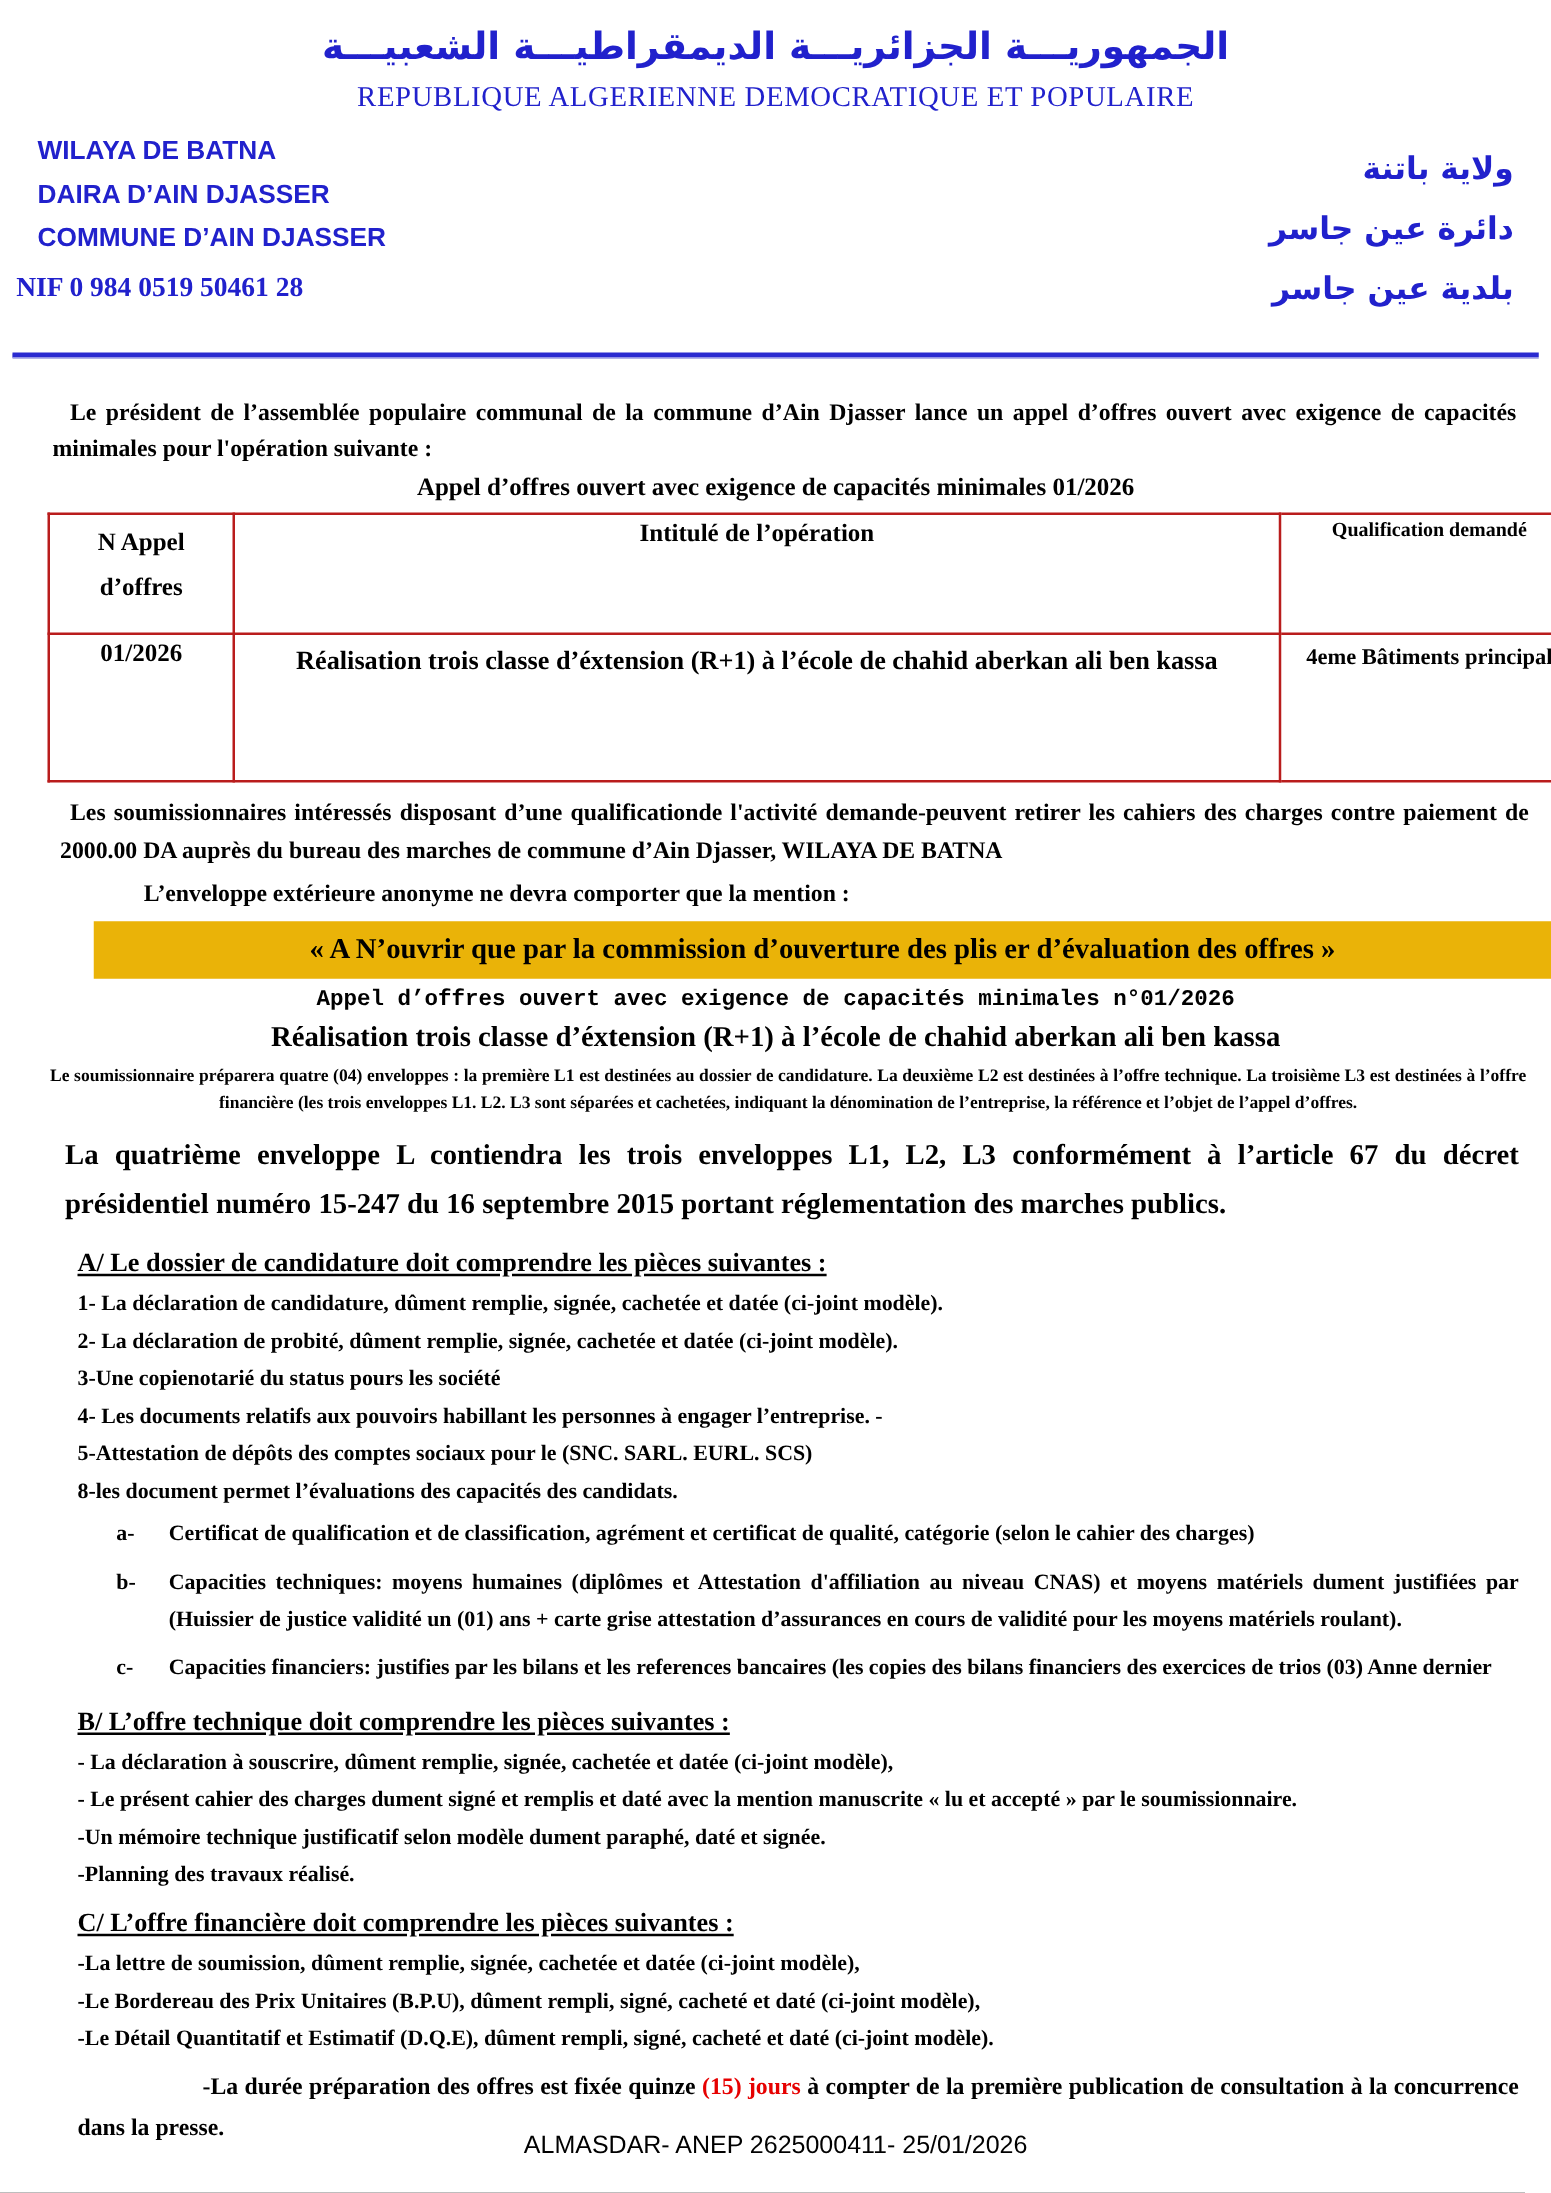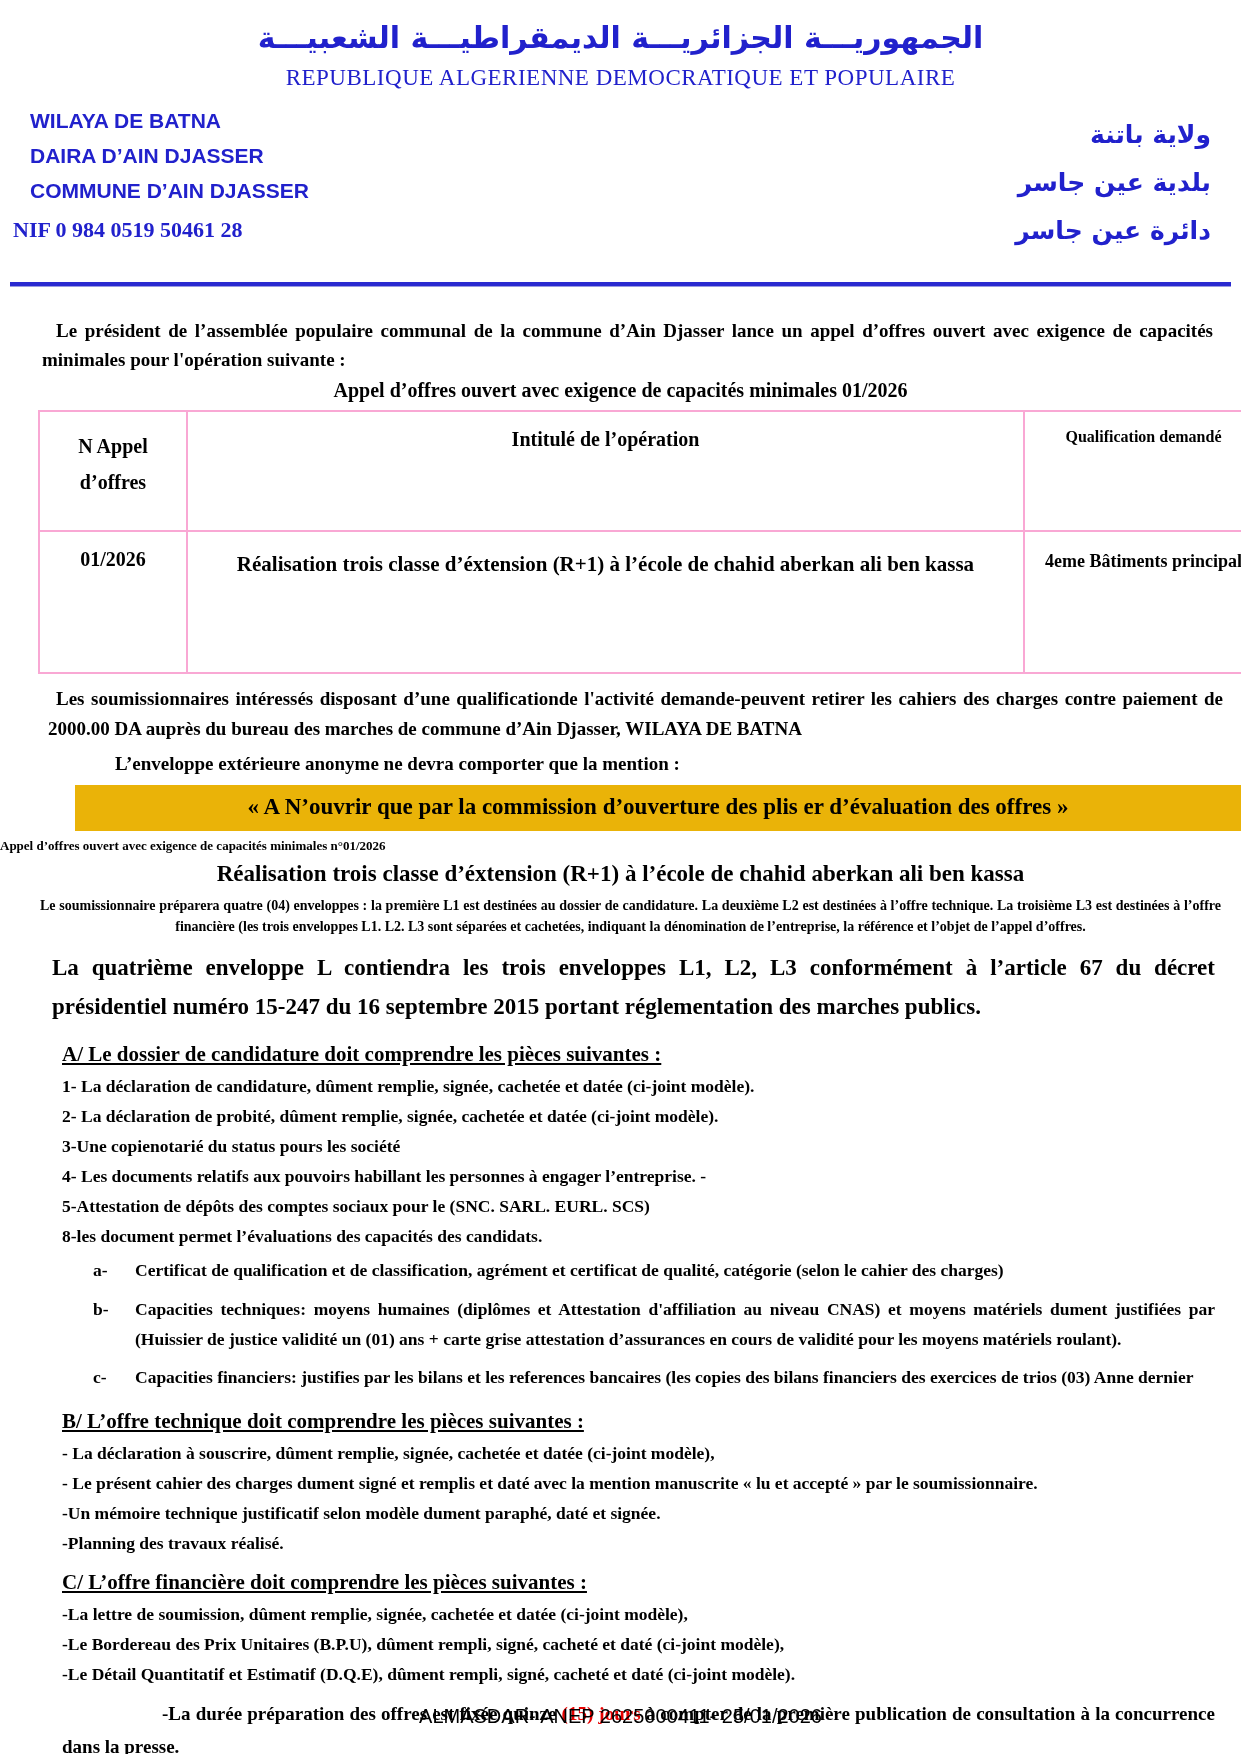--- a/index.html
+++ b/index.html
@@ -41,38 +41,38 @@
   .p-intro {
     margin:30px 28px 0 42px; font-size:19px; line-height:1.55;
     text-align:justify; text-indent:14px;
   }
   .center-title { text-align:center; font-size:20px; margin-top:4px; }
   
   table.offers {
     border-collapse:collapse; margin:8px 0 0 38px;
     width:1182px; table-layout:fixed;
   }
-  table.offers td { border:2px solid #f9a8d4; padding:16px 6px; vertical-align:top; }
+  table.offers td { border:2px solid #b91c1c; padding:4px 6px; vertical-align:top; }
   .col1 { width:134px; }
   .col2 { width:823px; }
   .col3 { width:225px; }
   .th1 { text-align:center; font-size:20px; line-height:1.8; height:86px; }
   .th2 { text-align:center; font-size:20px; padding-top:8px; }
   .th3 { text-align:center; font-size:16px; padding-top:6px; }
   .td1 { text-align:center; font-size:20px; vertical-align:middle; height:108px; }
   .td2 { text-align:center; font-size:21px; vertical-align:top; padding-top:10px; line-height:1.6; }
   .td3 { text-align:center; font-size:18px; vertical-align:top; padding-top:10px; line-height:1.5; }
   
   .p-retrait { margin:10px 18px 0 48px; font-size:19px; line-height:1.6; text-align:justify; text-indent:8px; }
   .p-env-note { margin:8px 0 0 115px; font-size:19px; }
   .mention {
     margin:10px 0 0 75px; background:#eab308; text-align:center;
     font-size:23px; padding:9px 4px 11px 4px;
   }
-  .appel-line { text-align:left; font-size:13px; margin-top:7px; }
+  .appel-line { text-align:center; font-size:18px; margin-top:7px;font-family:Liberation Mono, monospace; }
   .operation-line { text-align:center; font-size:23px; margin-top:7px; }
   .p-envelopes {
     margin:8px 20px 0 40px; font-size:14px; line-height:1.55;
     text-align:justify; text-align-last:center;
   }
   .p-fourth { margin:10px 26px 1px 52px; font-size:23px; line-height:1.7; text-align:justify; }
   .section-h { margin:16px 0 0 62px; font-size:21px; text-decoration:underline; }
   .item { margin:9px 26px 0 62px; font-size:17.5px; }
   .subitem { position:relative; margin:9px 26px 0 135px; font-size:17.5px; line-height:1.7; text-align:justify; }
   .subitem .sub-label { position:absolute; left:-42px; }
@@ -94,22 +94,22 @@
 
   <div class="header-cols">
     <div class="header-left">
       <div class="hl">WILAYA DE BATNA</div>
       <div class="hl">DAIRA D’AIN DJASSER</div>
       <div class="hl">COMMUNE D’AIN DJASSER</div>
       <div class="nif">NIF 0 984 0519 50461 28</div>
     </div>
     <div class="header-right">
       <div class="hr-line">ولاية باتنة</div>
+      <div class="hr-line">دائرة عين جاسر</div>
       <div class="hr-line">بلدية عين جاسر</div>
-      <div class="hr-line">دائرة عين جاسر</div>
     </div>
   </div>
 
   <div class="divider"></div>
 
   <div class="p-intro">Le président de l’assemblée populaire communal de la commune d’Ain Djasser lance un appel d’offres ouvert avec exigence de capacités minimales pour l'opération suivante :</div>
   <div class="center-title">Appel d’offres ouvert avec exigence de capacités minimales 01/2026</div>
 
   <table class="offers">
     <tbody>

